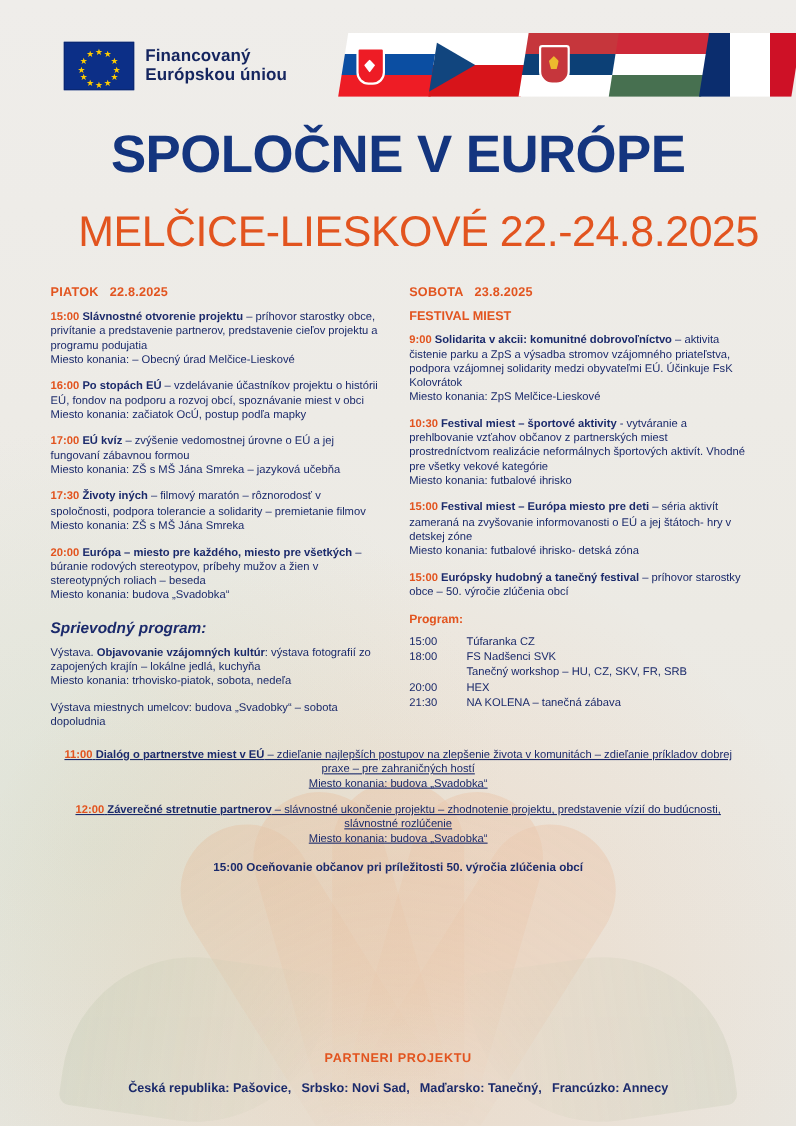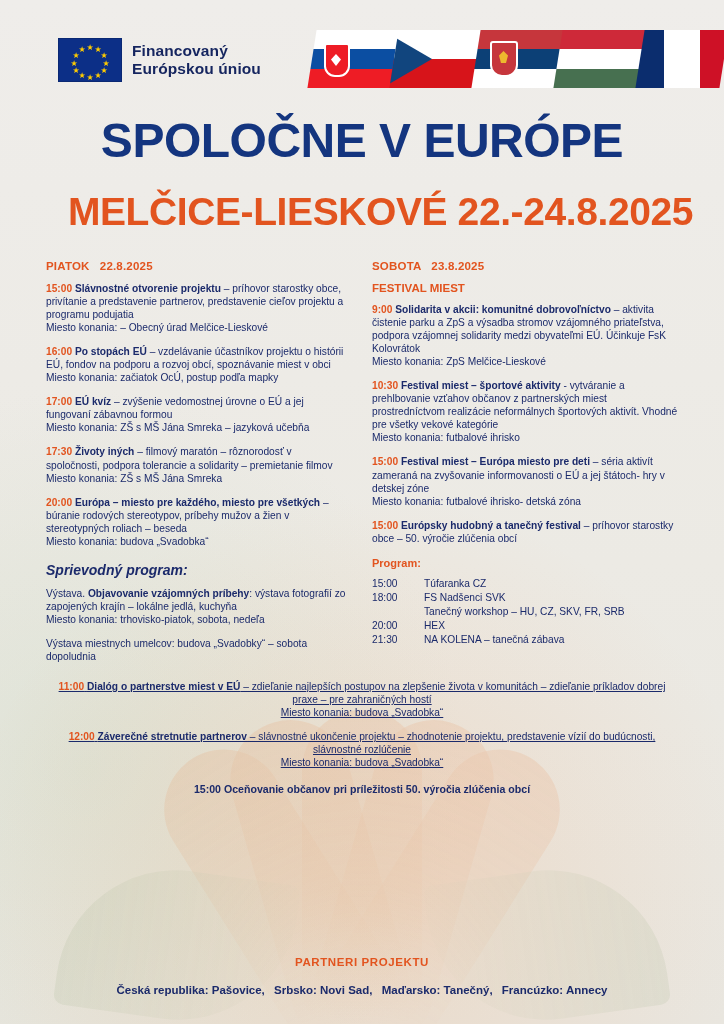--- a/index.html
+++ b/index.html
@@ -164,21 +164,21 @@
     text-align: center;
     font-size: 48px;
     font-weight: bold;
     color: #14357f;
     letter-spacing: -0.5px;
     margin-top: 8px;
   }
   .title-sub {
     text-align: center;
     font-size: 39px;
-    font-weight: bold;
+    font-weight: normal;
     color: #e2541f;
     margin-top: 22px;
     letter-spacing: -0.4px;
     margin-left: 37px;
   }
 
   
   .columns {
     display: flex;
     margin-top: 26px;
@@ -377,21 +377,21 @@
 
       <div class="entry">
         <span class="time">20:00</span>
         <span class="lead">Európa – miesto pre každého, miesto pre všetkých</span><span> – búranie rodových stereotypov, príbehy mužov a žien v stereotypných roliach – beseda</span>
         <span class="place">Miesto konania: budova „Svadobka“</span>
       </div>
 
       <div class="subhead">Sprievodný program:</div>
 
       <div class="entry">
-        <span>Výstava. </span><span class="lead">Objavovanie vzájomných príbehy</span><span>: výstava fotografií zo zapojených krajín – lokálne jedlá, kuchyňa</span>
+        <span>Výstava. </span><span class="lead">Objavovanie vzájomných kultúr</span><span>: výstava fotografií zo zapojených krajín – lokálne jedlá, kuchyňa</span>
         <span class="place">Miesto konania: trhovisko-piatok, sobota, nedeľa</span>
       </div>
 
       <div class="entry">
         <span>Výstava miestnych umelcov: budova „Svadobky“ – sobota dopoludnia</span>
       </div>
     </div>
 
     <div class="col right">
       <div class="day-head">

